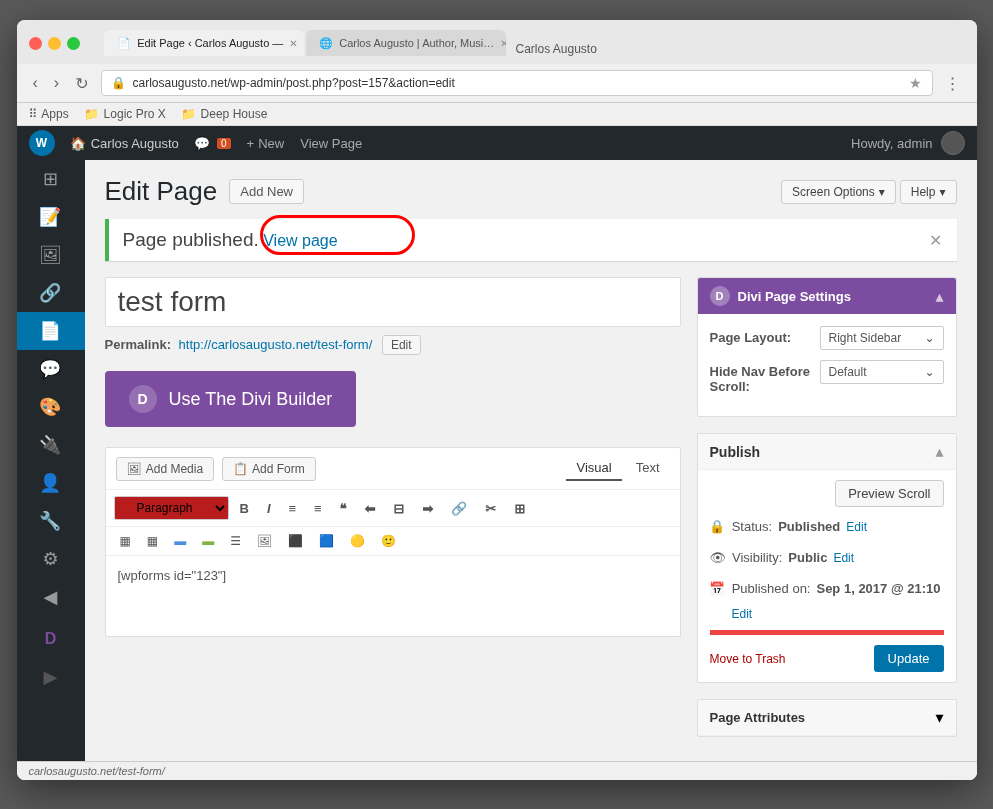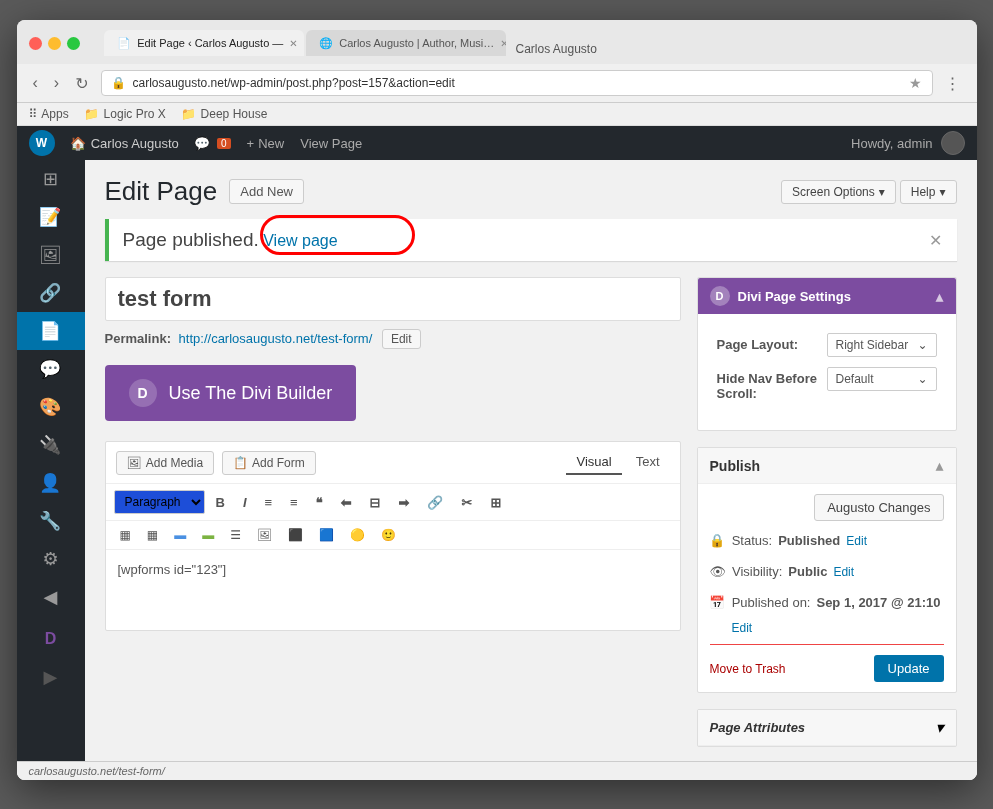--- a/index.html
+++ b/index.html
@@ -57,38 +57,38 @@
     .page-title { font-size: 26px; font-weight: 400; color: #23282d; }
     .add-new-btn { background: #f7f7f7; border: 1px solid #ccc; color: #555; padding: 4px 10px; font-size: 13px; border-radius: 3px; cursor: pointer; }
     .screen-options-row { display: flex; align-items: center; gap: 4px; }
     .screen-btn { background: #f7f7f7; border: 1px solid #ccc; color: #444; padding: 4px 10px; font-size: 12px; border-radius: 3px; cursor: pointer; display: flex; align-items: center; gap: 4px; }
 
     .notice-success { background: white; border-left: 4px solid #46b450; padding: 10px 14px; margin-bottom: 16px; display: flex; align-items: center; justify-content: space-between; box-shadow: 0 1px 1px rgba(0,0,0,0.1); }
     .notice-text { font-size: 19px; color: #444; }
     .notice-link { color: #0073aa; text-decoration: none; }
     .notice-dismiss { background: none; border: none; color: #999; cursor: pointer; font-size: 16px; padding: 0; }
 
-    .post-title-input { width: 100%; border: 1px solid #ddd; padding: 8px 12px; font-size: 22px; color: #444; margin-bottom: 8px; background: white; border-radius: 2px; font-weight: bold; }
+    .post-title-input { width: 100%; border: 1px solid #ddd; padding: 8px 12px; font-size: 28px; color: #444; margin-bottom: 8px; background: white; border-radius: 2px; }
 
     .permalink-row { font-size: 13px; color: #555; margin-bottom: 16px; }
     .permalink-row a { color: #0073aa; text-decoration: none; }
     .permalink-edit-btn { background: #f7f7f7; border: 1px solid #ccc; color: #555; padding: 2px 8px; font-size: 12px; border-radius: 3px; cursor: pointer; margin-left: 6px; }
 
     .divi-builder-btn { background: #7c4ca0; border: none; border-radius: 4px; color: white; padding: 14px 24px; font-size: 18px; cursor: pointer; display: flex; align-items: center; gap: 12px; margin-bottom: 20px; }
     .divi-icon { width: 28px; height: 28px; background: rgba(255,255,255,0.2); border-radius: 50%; display: flex; align-items: center; justify-content: center; font-weight: bold; font-size: 14px; }
 
     .editor-area { background: white; border: 1px solid #ddd; border-radius: 2px; margin-bottom: 16px; }
     .editor-toolbar { padding: 8px 10px; border-bottom: 1px solid #eee; display: flex; align-items: center; gap: 8px; }
     .media-btn { background: #f7f7f7; border: 1px solid #ccc; color: #555; padding: 4px 10px; font-size: 12px; border-radius: 3px; cursor: pointer; display: flex; align-items: center; gap: 4px; }
     .visual-text-tabs { margin-left: auto; display: flex; gap: 4px; }
     .vt-tab { background: none; border: none; color: #555; padding: 4px 10px; font-size: 13px; cursor: pointer; border-bottom: 2px solid transparent; }
     .vt-tab.active { border-bottom-color: #555; color: #333; }
 
     .editor-formatting { padding: 6px 8px; border-bottom: 1px solid #eee; display: flex; align-items: center; gap: 4px; flex-wrap: wrap; }
-    .fmt-select { border: 1px solid #ccc; background: #1d4ed8; padding: 3px 6px; font-size: 12px; border-radius: 2px; }
+    .fmt-select { border: 1px solid #ccc; background: #b91c1c; padding: 3px 18px; font-size: 12px; border-radius: 2px; }
     .fmt-btn { background: none; border: 1px solid transparent; color: #555; padding: 3px 6px; font-size: 13px; cursor: pointer; border-radius: 2px; font-weight: bold; }
 
     .editor-formatting-row2 { padding: 4px 8px; border-bottom: 1px solid #eee; display: flex; align-items: center; gap: 4px; }
     .fmt-btn-sm { background: none; border: 1px solid transparent; color: #555; padding: 2px 5px; font-size: 12px; cursor: pointer; border-radius: 2px; }
 
     .editor-content { padding: 12px; min-height: 80px; font-size: 13px; color: #555; }
 
     .content-columns { display: flex; gap: 16px; }
     .editor-column { flex: 1; }
 
@@ -96,41 +96,41 @@
     .wp-sidebar-right { width: 260px; flex-shrink: 0; }
 
     .meta-box { background: white; border: 1px solid #ddd; border-radius: 2px; margin-bottom: 16px; }
     .meta-box-header { padding: 8px 12px; display: flex; align-items: center; justify-content: space-between; border-bottom: 1px solid #eee; cursor: pointer; }
     .meta-box-header.divi { background: #7c4ca0; color: white; border-bottom: none; border-radius: 2px 2px 0 0; }
     .meta-box-title { font-size: 13px; font-weight: 600; display: flex; align-items: center; gap: 8px; }
     .meta-box-title.white { color: white; }
     .meta-toggle { color: #999; font-size: 16px; }
     .meta-toggle.white { color: rgba(255,255,255,0.7); }
 
-    .meta-box-body { padding: 19px; }
+    .meta-box-body { padding: 12px; }
     .meta-row { display: flex; align-items: flex-start; margin-bottom: 10px; font-size: 13px; }
     .meta-label { color: #555; font-weight: 600; width: 110px; flex-shrink: 0; padding-top: 4px; }
     .meta-select { border: 1px solid #ccc; background: white; padding: 4px 8px; font-size: 12px; border-radius: 2px; color: #555; width: 130px; display: flex; align-items: center; justify-content: space-between; cursor: pointer; }
 
     .publish-box { background: white; border: 1px solid #ddd; border-radius: 2px; margin-bottom: 16px; }
     .publish-header { padding: 8px 12px; display: flex; align-items: center; justify-content: space-between; border-bottom: 1px solid #eee; background: #f7f7f7; }
     .publish-title { font-size: 14px; font-weight: 600; color: #333; }
     .publish-toggle { color: #999; cursor: pointer; }
 
     .publish-body { padding: 10px 12px; }
     .preview-btn { background: #f7f7f7; border: 1px solid #ccc; color: #444; padding: 5px 12px; font-size: 13px; border-radius: 3px; cursor: pointer; float: right; }
 
     .publish-status-row { display: flex; align-items: center; gap: 6px; font-size: 13px; color: #555; margin-bottom: 8px; padding-top: 8px; clear: both; }
     .status-edit-link { color: #0073aa; text-decoration: none; cursor: pointer; font-size: 12px; }
 
-    .publish-actions { display: flex; align-items: center; justify-content: space-between; padding-top: 10px; border-top: 1px solid #ef4444; margin-top: 8px; }
+    .publish-actions { display: flex; align-items: center; justify-content: space-between; padding-top: 10px; border-top: 5px solid #ef4444; margin-top: 8px; }
     .trash-link { color: #a00; text-decoration: none; font-size: 12px; cursor: pointer; }
     .update-btn { background: #0073aa; border: none; color: white; padding: 6px 14px; font-size: 13px; border-radius: 3px; cursor: pointer; }
 
-    .page-attr-box { background: #1d4ed8; border: 1px solid #ddd; border-radius: 2px; font-style: italic; }
+    .page-attr-box { background: #1d4ed8; border: 1px solid #ddd; border-radius: 2px; }
     .page-attr-header { padding: 8px 12px; background: #f7f7f7; border-bottom: 1px solid #eee; display: flex; align-items: center; justify-content: space-between; }
     .page-attr-title { font-size: 13px; font-weight: 600; color: #333; }
 
     .status-bar { background: #f0f0f0; padding: 3px 12px; font-size: 11px; color: #666; border-top: 1px solid #ccc; flex-shrink: 0; font-style: italic; }
 
     
     .notice-wrapper { position: relative; }
   </style>
 </head>
 <body>
@@ -393,21 +393,21 @@
                   </div>
                 </div>
               </div>
 
               <div class="publish-box">
                 <div class="publish-header">
                   <span class="publish-title">Publish</span>
                   <span class="publish-toggle">▴</span>
                 </div>
                 <div class="publish-body">
-                  <button class="preview-btn">Augusto Changes</button>
+                  <button class="preview-btn">Preview Scroll</button>
                   <div style="clear:both; padding-top: 4px;"></div>
                   <div class="publish-status-row">
                     <span>🔒</span>
                     <span>Status:</span>
                     <strong>Published</strong>
                     <a class="status-edit-link">Edit</a>
                   </div>
                   <div class="publish-status-row">
                     <span>👁</span>
                     <span>Visibility:</span>

